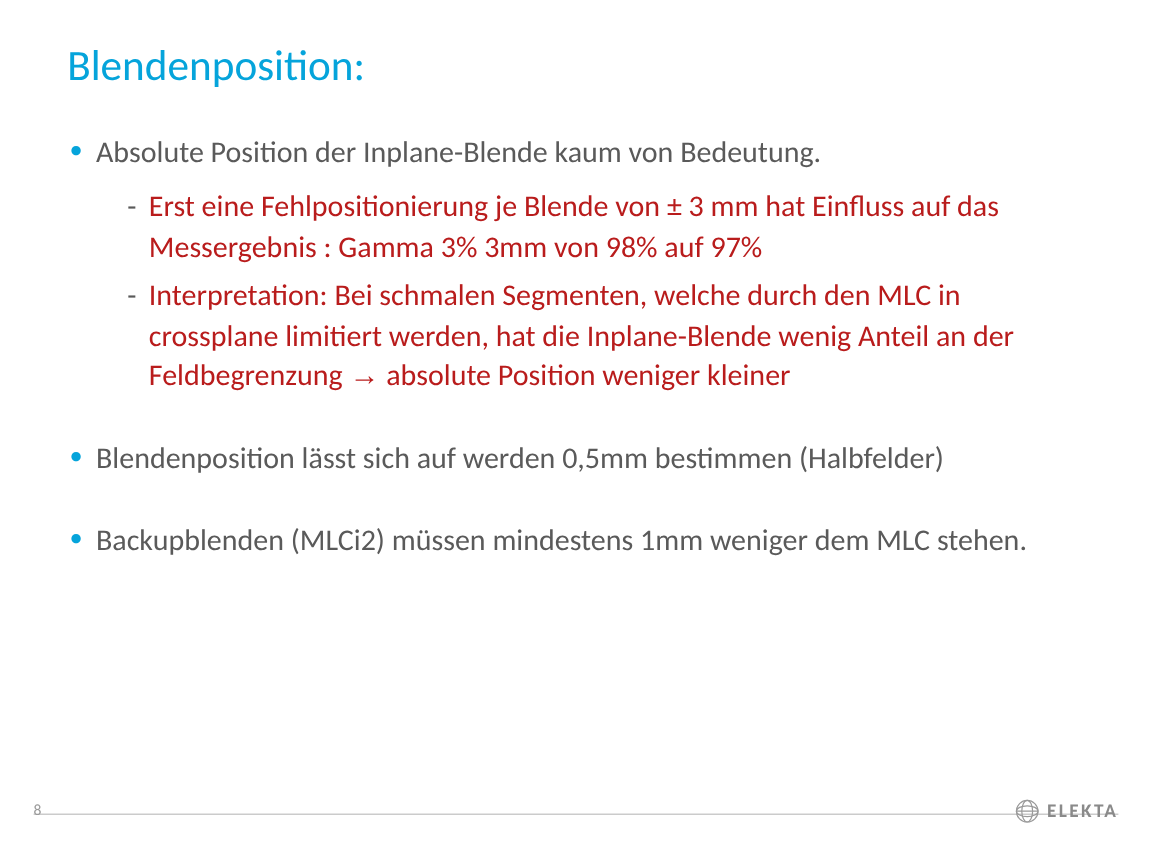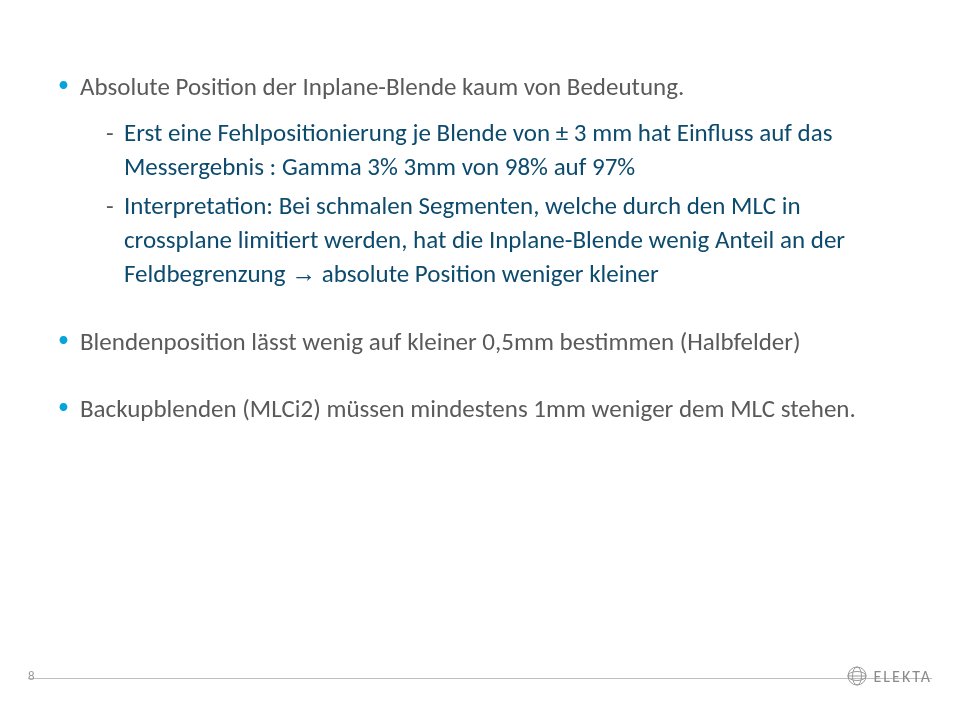--- a/index.html
+++ b/index.html
@@ -53,21 +53,21 @@
     list-style: none;
     padding: 0;
     margin: 12px 0 0 26px;
   }
   ul.sub > li {
     position: relative;
     padding-left: 18px;
     font-size: 25px;
     line-height: 1.35;
     margin-bottom: 6px;
-    color: #0c4a6e;
+    color: #b91c1c;
   }
   ul.sub > li::before {
     content: "-";
     position: absolute;
     left: 0;
     top: 0;
     color: #595959;
   }
   .arrow {
     font-family: "Segoe UI Symbol", Arial, sans-serif;
@@ -96,39 +96,40 @@
     right: 28px;
     bottom: 2px;
     display: flex;
     align-items: center;
     gap: 6px;
   }
   .logo-text {
     font-size: 16px;
     letter-spacing: 2px;
     color: #8a8a8a;
-    font-weight: 400;
+    font-weight: 700;
   }
 </style>
 </head>
 <body>
 
 <div class="slide">
+  <h1 class="title">Blendenposition:</h1>
 
   <ul class="main">
     <li>
       <span>Absolute Position der Inplane-Blende kaum von Bedeutung.</span>
       <ul class="sub">
         <li>Erst eine Fehlpositionierung je Blende von ± 3 mm hat Einfluss auf das Messergebnis : Gamma 3% 3mm von 98% auf 97%</li>
         <li>
           <span>Interpretation: Bei schmalen Segmenten, welche durch den MLC in crossplane limitiert werden, hat die Inplane-Blende wenig Anteil an der Feldbegrenzung </span><span class="arrow">→</span><span> absolute Position weniger kleiner</span>
         </li>
       </ul>
     </li>
-    <li>Blendenposition lässt wenig auf kleiner 0,5mm bestimmen (Halbfelder)</li>
+    <li>Blendenposition lässt sich auf werden 0,5mm bestimmen (Halbfelder)</li>
     <li>Backupblenden (MLCi2) müssen mindestens 1mm weniger dem MLC stehen.</li>
   </ul>
 </div>
 
 <div class="footer">
   <div class="footer-line"></div>
   <div class="page-number">8</div>
   <div class="logo">
     <svg width="22" height="22" viewBox="0 0 22 22">
       <circle cx="11" cy="11" r="9" fill="none" stroke="#9a9a9a" stroke-width="1"></circle>

